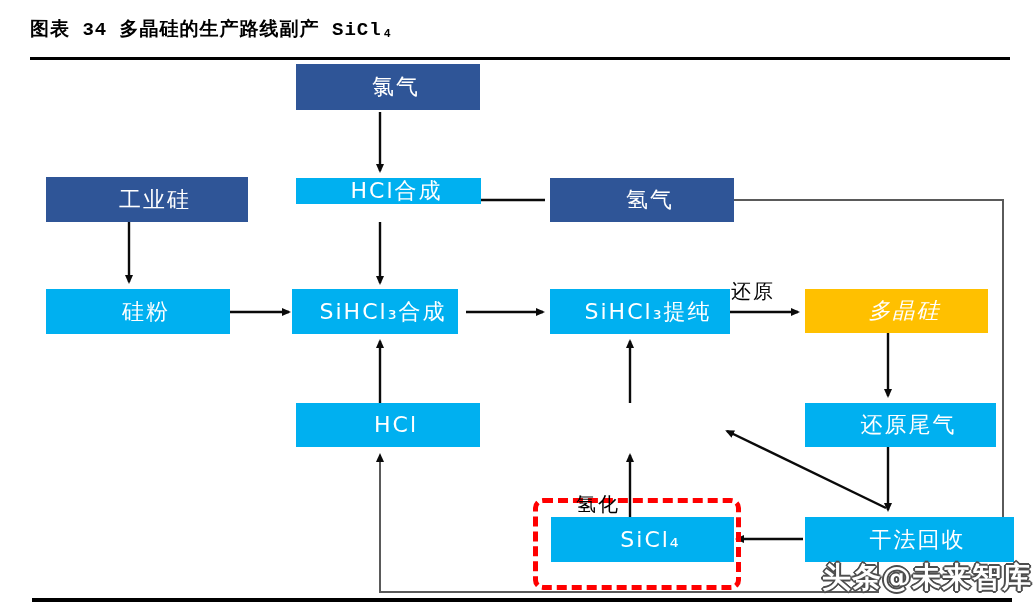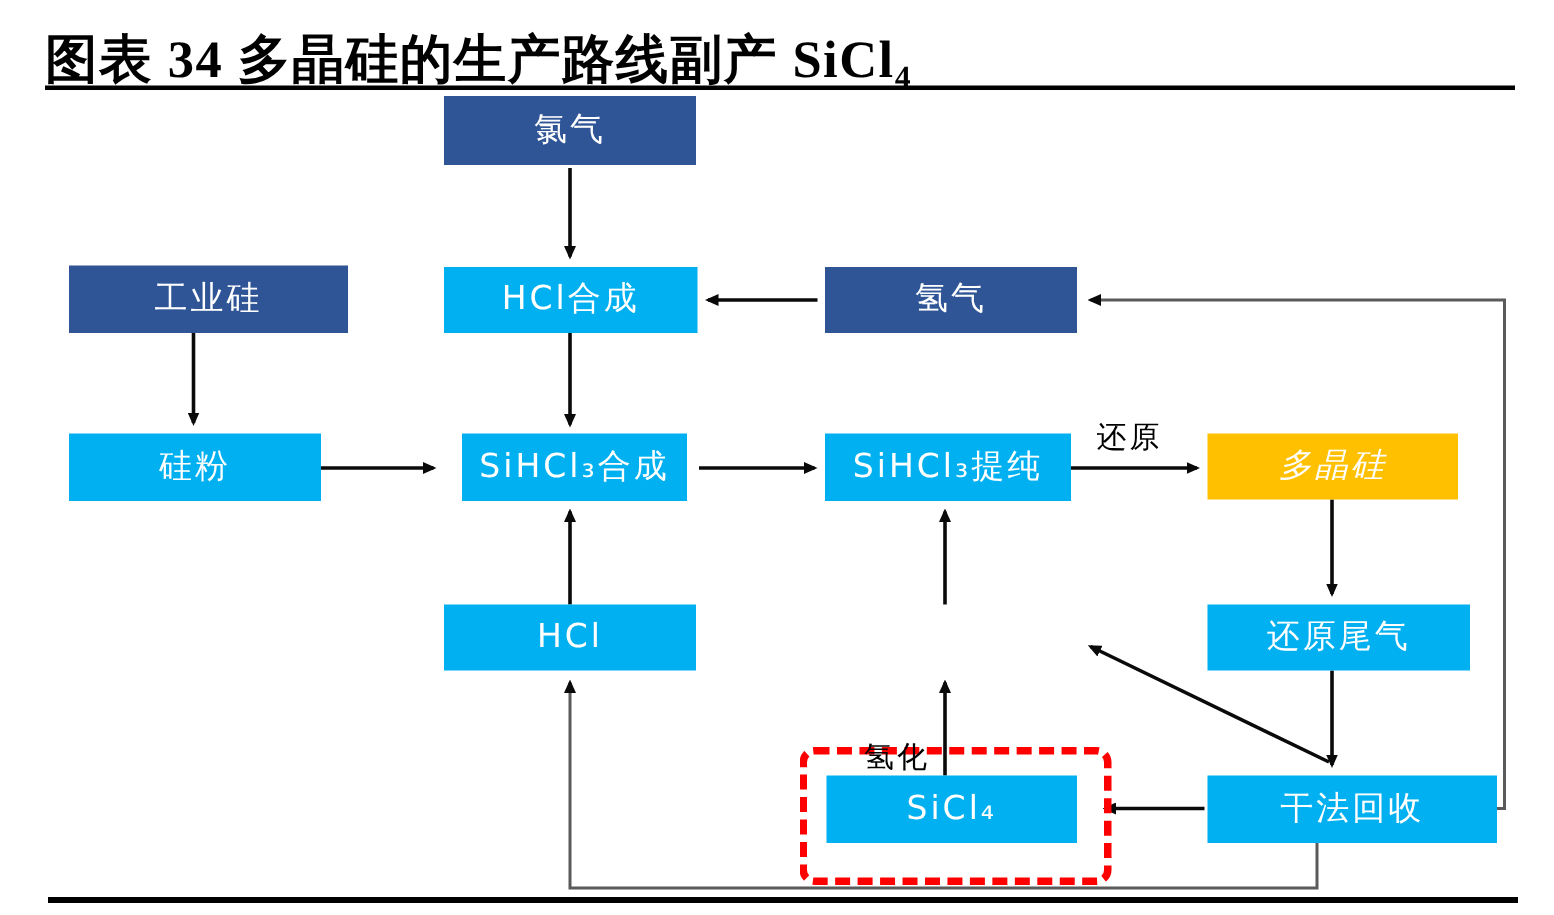--- a/index.html
+++ b/index.html
@@ -12,36 +12,36 @@
   html,body{margin:0;padding:0;background:#ffffff;}
   .stage{
     position:relative;
     width:1036px;height:610px;
     background:#ffffff;
     overflow:hidden;
     font-family:"DejaVu Sans", sans-serif;
   }
   .fig-title{
     position:absolute;left:30px;top:16px;
-    font-size:35px;font-weight:bold;color:#000;
+    font-size:19px;font-weight:bold;color:#000;
     letter-spacing:1px;white-space:nowrap;
-    font-family:Liberation Serif, serif;
+    font-family:Liberation Mono, monospace;
   }
   .title-underline{
     position:absolute;left:30px;top:57px;width:980px;height:3px;background:#000;
   }
   .bottom-rule{
     position:absolute;left:32px;top:598px;width:980px;height:4px;background:#000;
   }
   .arrows{position:absolute;left:0;top:0;width:1036px;height:610px;}
   .node{
     position:absolute;
     display:flex;align-items:center;justify-content:center;
     color:#ffffff;font-size:22px;letter-spacing:2px;
-    text-align:center;line-height:1;white-space:nowrap;
+    text-align:center;line-height:1;white-space:nowrap;padding-left:16px;
   }
   .node.dark{background:var(--dark-blue);}
   .node.light{background:var(--light-blue);}
   .node.orange{background:var(--orange);font-style:italic;}
   .edge-label{
     position:absolute;color:#000;font-size:20px;font-weight:500;
     letter-spacing:2px;white-space:nowrap;
     font-family:"DejaVu Serif","DejaVu Sans",serif;
   }
   .highlight-box{
@@ -93,30 +93,30 @@
   </svg>
 
   <div class="highlight-box"></div>
 
   <div class="node dark" style="left:296px;top:64px;width:168px;height:46px">
     <span>氯气</span>
   </div>
   <div class="node dark" style="left:46px;top:177px;width:186px;height:45px">
     <span>工业硅</span>
   </div>
-  <div class="node light" style="left:296px;top:178px;width:169px;height:44px">
+  <div class="node light" style="left:296px;top:178px;width:169px;height:26px">
     <span>HCl合成</span>
   </div>
   <div class="node dark" style="left:550px;top:178px;width:168px;height:44px">
     <span>氢气</span>
   </div>
   <div class="node light" style="left:46px;top:289px;width:168px;height:45px">
     <span>硅粉</span>
   </div>
-  <div class="node light" style="left:308px;top:289px;width:150px;height:45px">
+  <div class="node light" style="left:292px;top:289px;width:150px;height:45px">
     <span>SiHCl₃合成</span>
   </div>
   <div class="node light" style="left:550px;top:289px;width:164px;height:45px">
     <span>SiHCl₃提纯</span>
   </div>
   <div class="node orange" style="left:805px;top:289px;width:167px;height:44px">
     <span>多晶硅</span>
   </div>
   <div class="node light" style="left:296px;top:403px;width:168px;height:44px">
     <span>HCl</span>
@@ -129,14 +129,15 @@
   </div>
   <div class="node light" style="left:805px;top:517px;width:193px;height:45px">
     <span>干法回收</span>
   </div>
 
   <div class="edge-label" style="left:731px;top:278px;">还原</div>
   <div class="edge-label" style="left:576px;top:467px;margin-top:24px;">氢化</div>
 
   <div class="bottom-rule"></div>
 
+  <div class="watermark">头条@未来智库</div>
 
 </div>
 
 </body></html>

